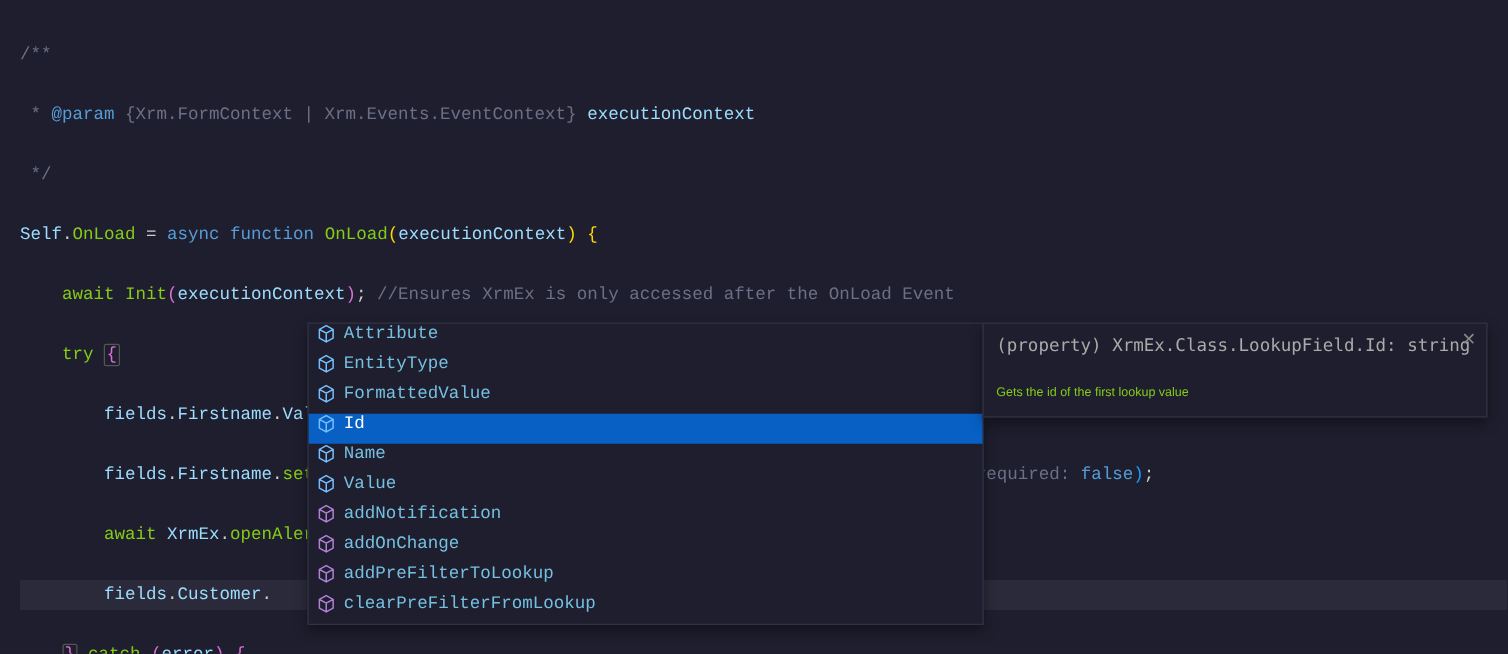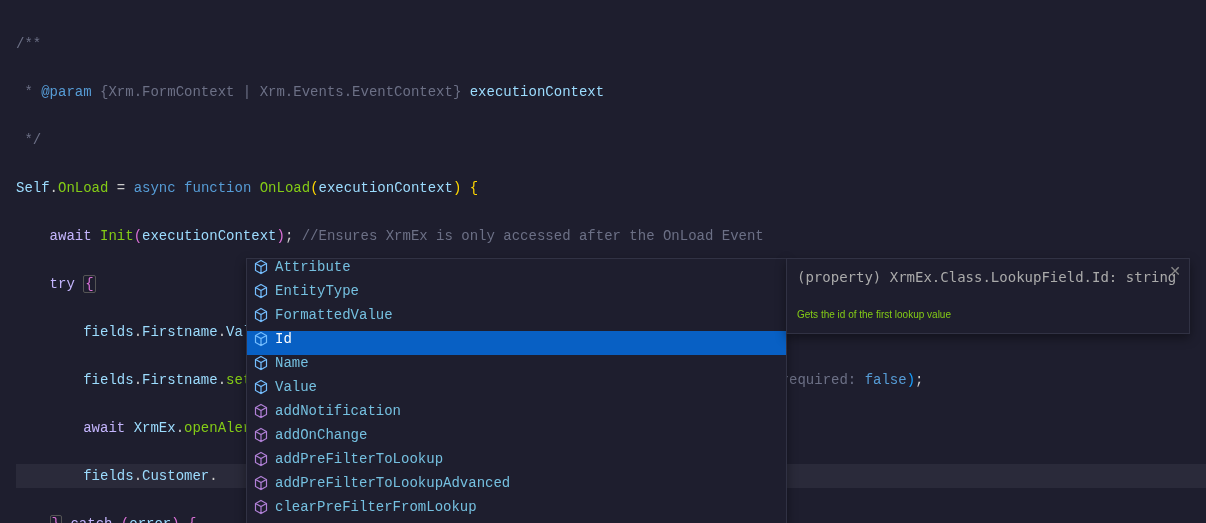--- a/index.html
+++ b/index.html
@@ -17,21 +17,21 @@
   .editor {
     padding: 8px 0 0 16px;
     line-height: 24px;
     white-space: pre;
     position: relative;
   }
   .line { display: block; height: 24px; }
   .line.hl { background: #2a2a3a; }
   .c-comment { color: #6c7086; }
   .c-keyword { color: #569cd6; }
-  .c-control { color: #c4b5fd; }
+  .c-control { color: #84cc16; }
   .c-var { color: #9cdcfe; }
   .c-func { color: #84cc16; }
   .c-string { color: #ce9178; }
   .c-punct { color: #cccccc; }
   .c-brace-y { color: #ffd700; }
   .c-brace-p { color: #da70d6; }
   .c-brace-b { color: #179fff; }
   .c-hint { color: #6c7086; }
   .c-brace-hl { border: 1px solid #555; border-radius: 2px; padding: 0 1px; }
 
@@ -193,28 +193,20 @@
         </svg>
       </span>
       <span class="suggest-label">addPreFilterToLookup</span>
     </div>
     <div class="suggest-item">
       <span class="suggest-icon">
         <svg width="16" height="16" viewBox="0 0 16 16">
           <path fill="none" stroke="#b180d7" stroke-width="1.2" d="M8 1.5l5.5 3v7L8 14.5 2.5 11.5v-7L8 1.5z M2.5 4.5L8 7.5l5.5-3 M8 7.5v7"></path>
         </svg>
       </span>
-      <span class="suggest-label">addPreFilterToLookupAdvanced</span>
-    </div>
-    <div class="suggest-item">
-      <span class="suggest-icon">
-        <svg width="16" height="16" viewBox="0 0 16 16">
-          <path fill="none" stroke="#b180d7" stroke-width="1.2" d="M8 1.5l5.5 3v7L8 14.5 2.5 11.5v-7L8 1.5z M2.5 4.5L8 7.5l5.5-3 M8 7.5v7"></path>
-        </svg>
-      </span>
       <span class="suggest-label">clearPreFilterFromLookup</span>
     </div>
   </div>
 
 <div class="docbox">
   <span class="doc-close">✕</span>
   <div class="sig">(property) XrmEx.Class.LookupField.Id: string</div>
   <div class="desc">Gets the id of the first lookup value</div>
 </div>
 

